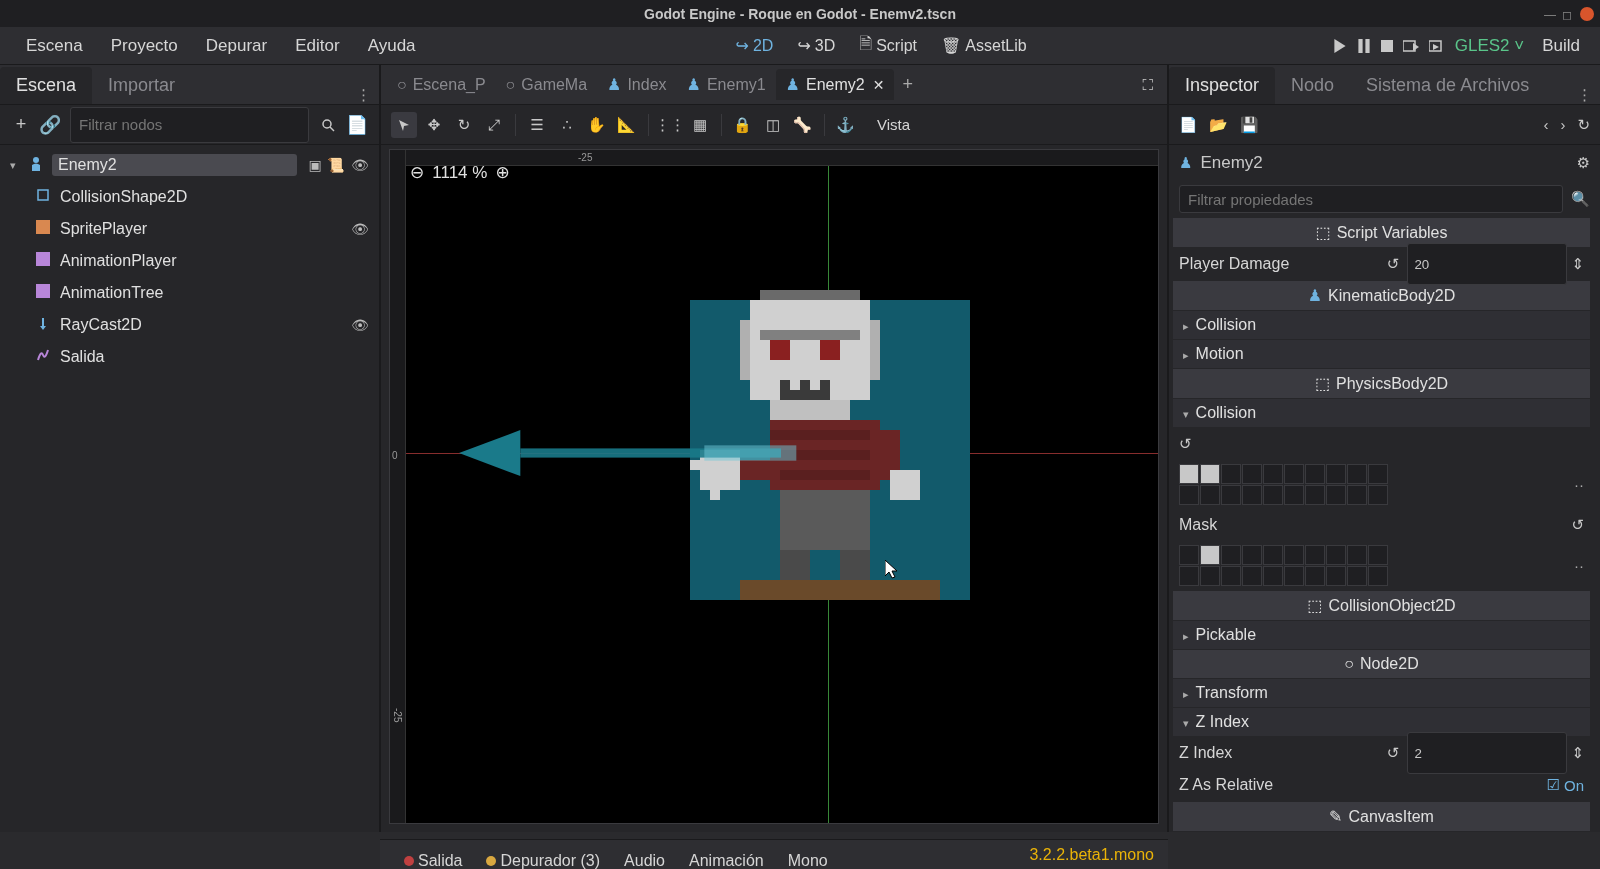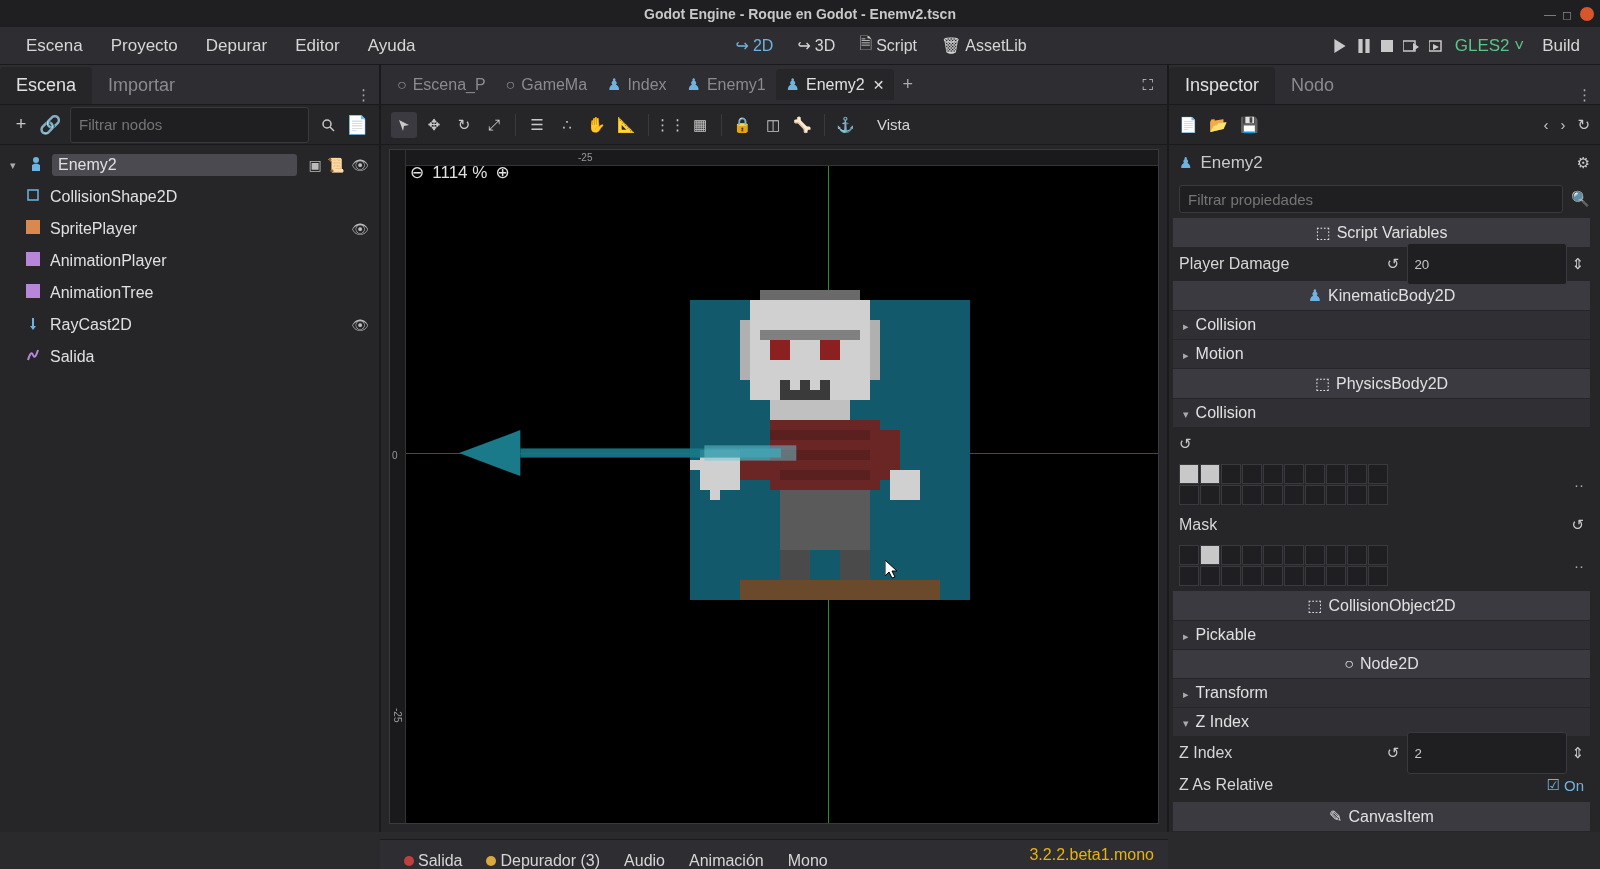--- a/index.html
+++ b/index.html
@@ -39,21 +39,21 @@
 .scenetool input { flex:1; background:#1f1f22; border:1px solid #3a3a3e; color:#c8c8c8; padding:4px 8px; font-size:15px; border-radius:3px; height:36px; }
 
 
 .tree { padding:4px 0; }
 .trow { height:32px; display:flex; align-items:center; padding:0 10px; gap:6px; position:relative; }
 .trow.sel .lbl { background:#4a4a50; border-radius:3px; padding:2px 180px 2px 6px; }
 .trow .exp { width:12px; color:#aaa; font-size:11px; }
 .trow .nico { width:18px; height:18px; display:inline-block; }
 .trow .lbl { font-size:16px; color:#e0e0e0; }
 .trow .ricons { position:absolute; right:10px; display:flex; gap:6px; color:#bbb; font-size:14px; }
-.trow.child { padding-left:26px; }
+.trow.child { padding-left:36px; }
 
 
 .center-area { background:#262629; display:flex; flex-direction:column; border-left:1px solid #1a1a1c; border-right:1px solid #1a1a1c; }
 .scenetabs { height:40px; display:flex; align-items:center; background:#2e2e32; border-bottom:1px solid #1a1a1c; padding:0 6px; }
 .scenetabs .stab { padding:6px 10px; display:flex; align-items:center; gap:6px; color:#8a8a8f; font-size:16px; border-radius:4px 4px 0 0; }
 .scenetabs .stab.active { background:#262629; color:#e0e0e0; }
 .scenetabs .stab .sx { font-size:14px; margin-left:2px; }
 .scenetabs .plus { padding:0 8px; color:#aaa; font-size:18px; }
 .scenetabs .expand { margin-left:auto; padding:0 8px; }
 .vtool { height:40px; display:flex; align-items:center; padding:0 10px; gap:4px; border-bottom:1px solid #1a1a1c; }
@@ -368,20 +368,21 @@
       <svg class="cursor" width="16" height="20">
           <path d="M0 0 L0 16 L4 12 L7 18 L10 17 L7 11 L12 11 Z" fill="#fff" stroke="#000" stroke-width="1"></path>
         </svg>
     </div>
   </div>
 
   <div class="dock dockR">
     <div class="tabs">
       <div class="tab active">Inspector</div>
       <div class="tab">Nodo</div>
+      <div class="tab">Sistema de Archivos</div>
       <div class="dots">⋮</div>
     </div>
     <div class="insp-tool">
       <span>📄</span>
       <span>📂</span>
       <span>💾</span>
       <span class="spacer"></span>
       <span>‹</span>
       <span>›</span>
       <span>↻</span>

